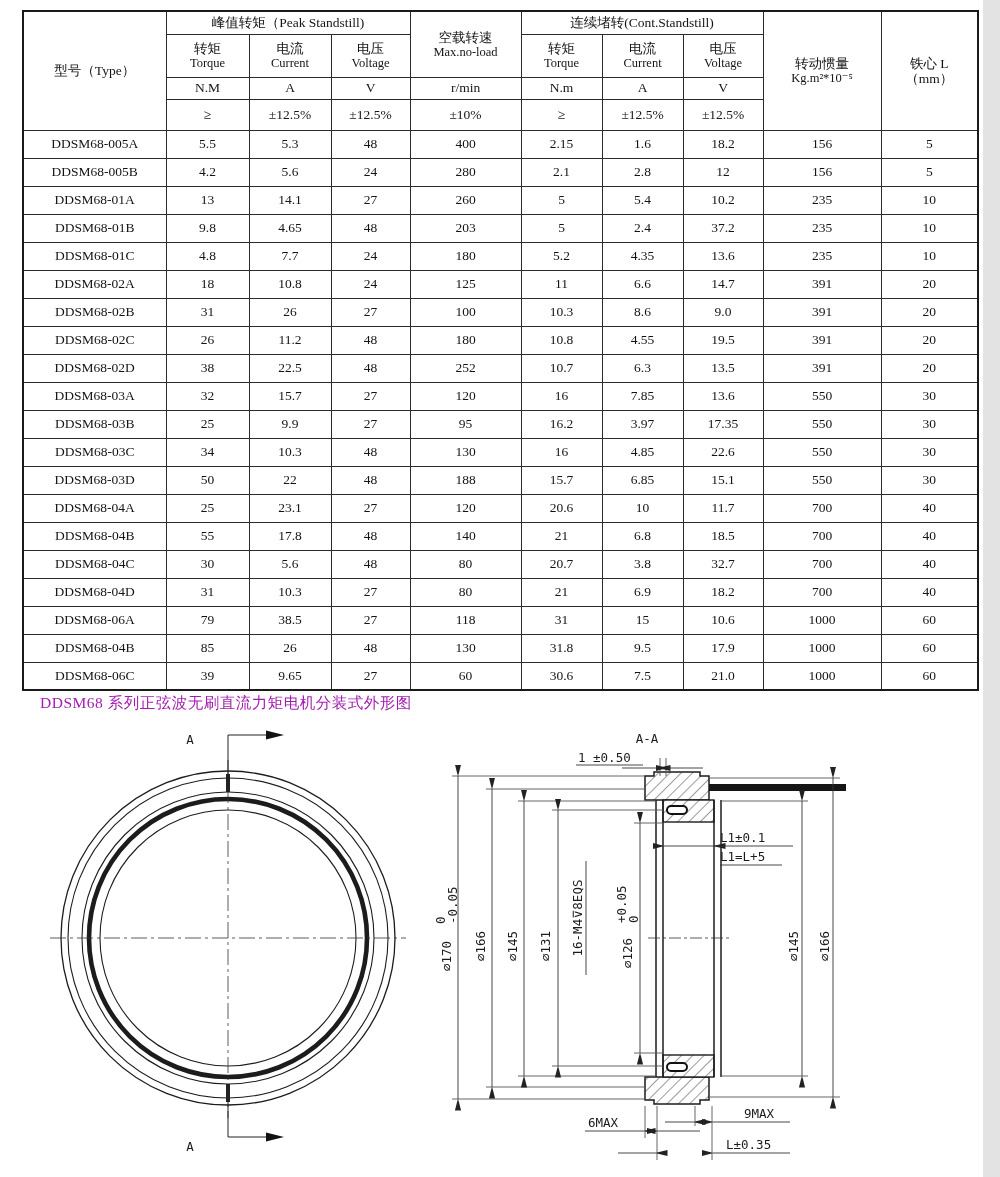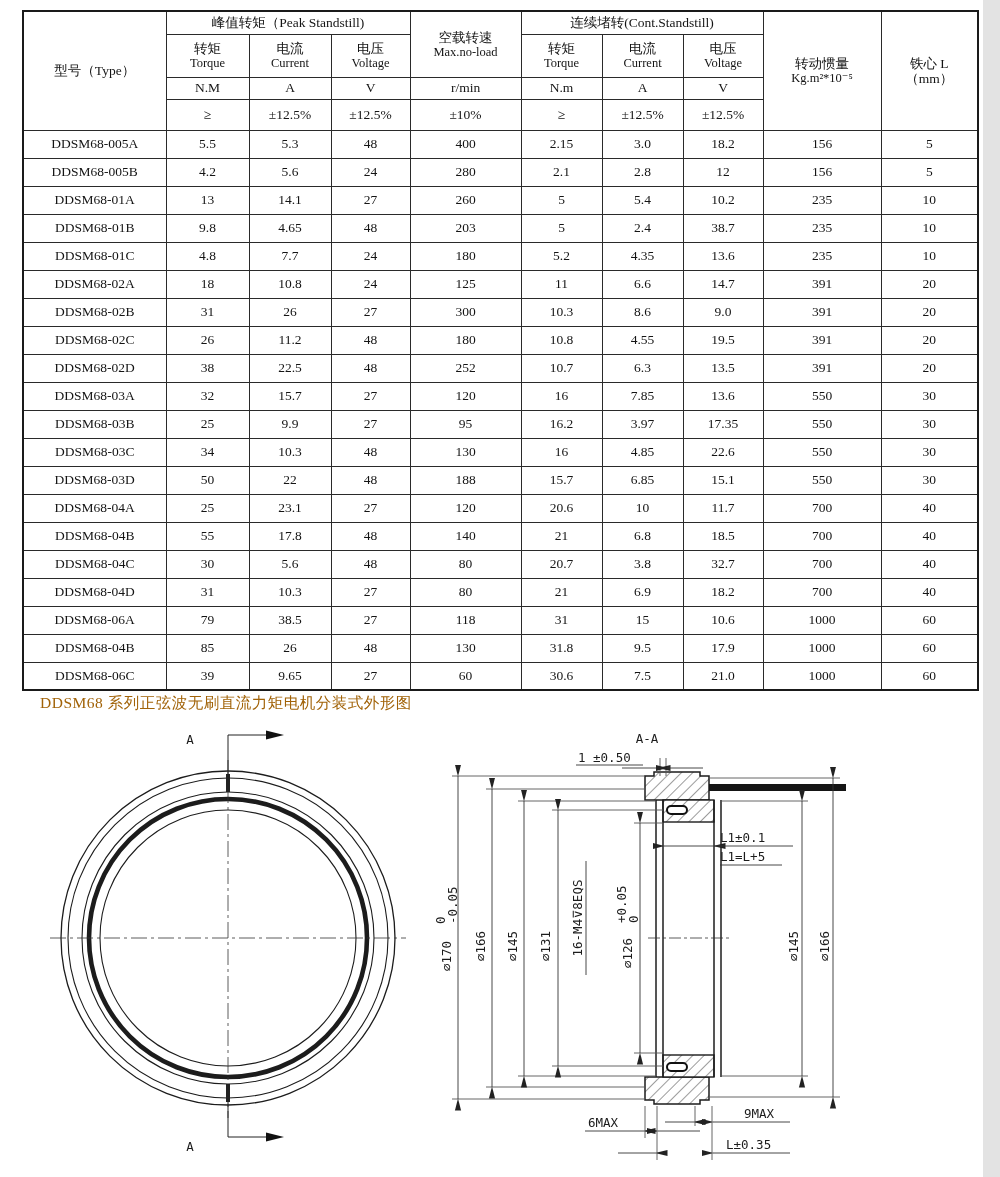--- a/index.html
+++ b/index.html
@@ -22,21 +22,21 @@
   }
   tr.h1{height:23px} tr.h2{height:43px} tr.h3{height:22px} tr.h4{height:31px}
   table.spec tbody tr{height:28px;}
   .cn{font-size:13.5px;display:block;}
   .en{font-size:12.5px;display:block;}
   td.c-type{text-align:left;padding-left:9px;}
   td.c-low{vertical-align:middle;padding-top:7px;}
   .tol{font-size:12.5px;}
   
   .caption{
-    position:absolute;left:40px;top:693px;font-size:15.5px;color:#a16207;
+    position:absolute;left:40px;top:693px;font-size:15.5px;color:#a21caf;
     letter-spacing:.5px;
   }
   
   svg.drawing{position:absolute;left:0;top:718px;}
   svg.drawing text{
     font-family:"DejaVu Sans Mono","Liberation Mono",monospace;
     fill:#1c1c1c;font-size:12.5px;
   }
   text.small{font-size:9.5px;}
   text.marker-a{font-size:14.5px;}
@@ -123,21 +123,21 @@
     </tr>
   </thead>
   <tbody>
       <tr>
         <td class="c-type">DDSM68-005A</td>
         <td>5.5</td>
         <td>5.3</td>
         <td>48</td>
         <td>400</td>
         <td>2.15</td>
-        <td>3.0</td>
+        <td>1.6</td>
         <td>18.2</td>
         <td class="c-low">156</td>
         <td class="c-low">5</td>
       </tr>
       <tr>
         <td class="c-type">DDSM68-005B</td>
         <td>4.2</td>
         <td>5.6</td>
         <td>24</td>
         <td>280</td>
@@ -160,21 +160,21 @@
         <td class="c-low">10</td>
       </tr>
       <tr>
         <td class="c-type">DDSM68-01B</td>
         <td>9.8</td>
         <td>4.65</td>
         <td>48</td>
         <td>203</td>
         <td>5</td>
         <td>2.4</td>
-        <td>38.7</td>
+        <td>37.2</td>
         <td class="c-low">235</td>
         <td class="c-low">10</td>
       </tr>
       <tr>
         <td class="c-type">DDSM68-01C</td>
         <td>4.8</td>
         <td>7.7</td>
         <td>24</td>
         <td>180</td>
         <td>5.2</td>
@@ -193,21 +193,21 @@
         <td>6.6</td>
         <td>14.7</td>
         <td class="c-low">391</td>
         <td class="c-low">20</td>
       </tr>
       <tr>
         <td class="c-type">DDSM68-02B</td>
         <td>31</td>
         <td>26</td>
         <td>27</td>
-        <td>300</td>
+        <td>100</td>
         <td>10.3</td>
         <td>8.6</td>
         <td>9.0</td>
         <td class="c-low">391</td>
         <td class="c-low">20</td>
       </tr>
       <tr>
         <td class="c-type">DDSM68-02C</td>
         <td>26</td>
         <td>11.2</td>

